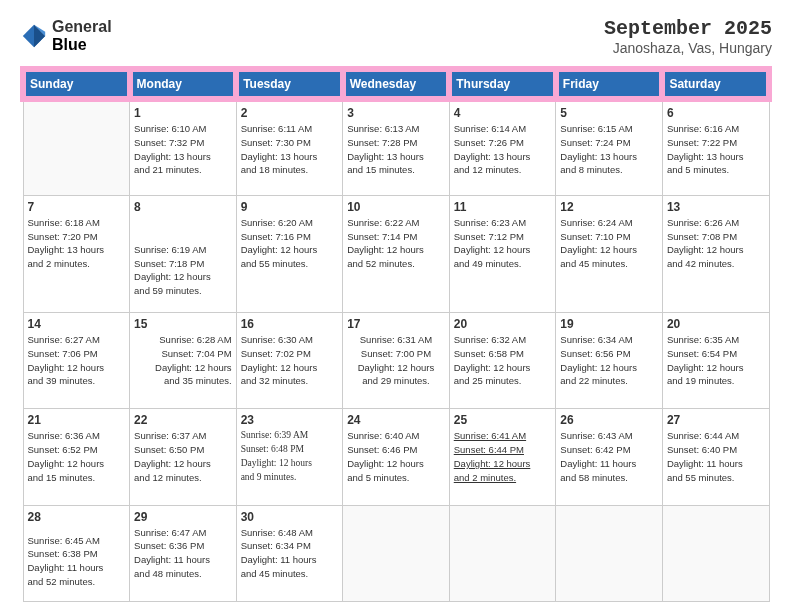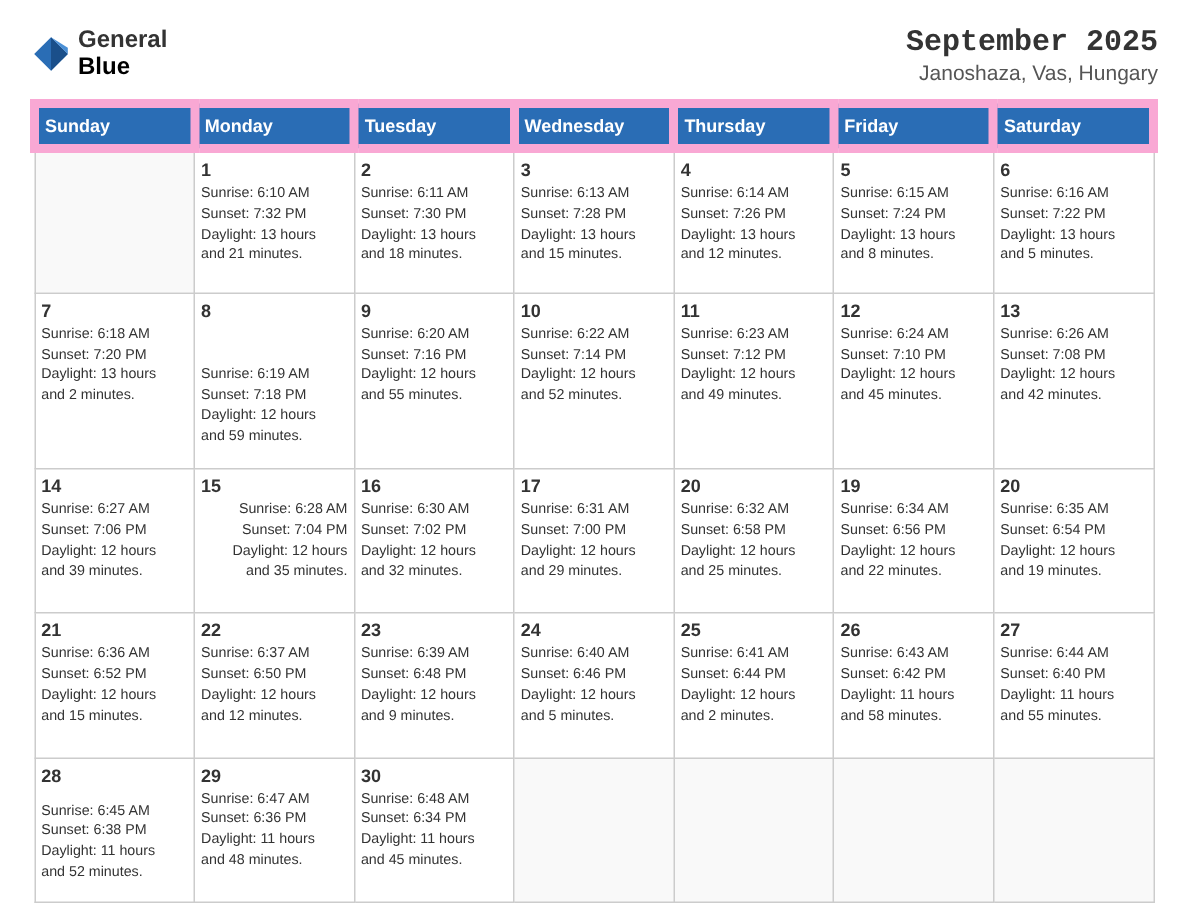--- a/index.html
+++ b/index.html
@@ -249,21 +249,21 @@
           </td>
           <td>
             <span class="day-number">16</span>
             <div class="day-info" style="white-space: pre-line;">Sunrise: 6:30 AM
 Sunset: 7:02 PM
 Daylight: 12 hours
 and 32 minutes.</div>
           </td>
           <td>
             <span class="day-number">17</span>
-            <div class="day-info" style="white-space: pre-line;">Sunrise: 6:31 AM
+            <div class="day-info" style="white-space: pre-line; text-align: center;">Sunrise: 6:31 AM
 Sunset: 7:00 PM
 Daylight: 12 hours
 and 29 minutes.</div>
           </td>
           <td>
             <span class="day-number">20</span>
             <div class="day-info" style="white-space: pre-line;">Sunrise: 6:32 AM
 Sunset: 6:58 PM
 Daylight: 12 hours
 and 25 minutes.</div>
@@ -293,35 +293,35 @@
           </td>
           <td>
             <span class="day-number">22</span>
             <div class="day-info" style="white-space: pre-line;">Sunrise: 6:37 AM
 Sunset: 6:50 PM
 Daylight: 12 hours
 and 12 minutes.</div>
           </td>
           <td>
             <span class="day-number">23</span>
-            <div class="day-info" style="white-space: pre-line;">Sunrise: 6:39 AM
+            <div class="day-info" style="white-space: pre-line; font-family: Liberation Serif, serif;">Sunrise: 6:39 AM
 Sunset: 6:48 PM
 Daylight: 12 hours
 and 9 minutes.</div>
           </td>
           <td>
             <span class="day-number">24</span>
             <div class="day-info" style="white-space: pre-line;">Sunrise: 6:40 AM
 Sunset: 6:46 PM
 Daylight: 12 hours
 and 5 minutes.</div>
           </td>
           <td>
             <span class="day-number">25</span>
-            <div class="day-info" style="white-space: pre-line;">Sunrise: 6:41 AM
+            <div class="day-info" style="white-space: pre-line; text-decoration: underline;">Sunrise: 6:41 AM
 Sunset: 6:44 PM
 Daylight: 12 hours
 and 2 minutes.</div>
           </td>
           <td>
             <span class="day-number">26</span>
             <div class="day-info" style="white-space: pre-line;">Sunrise: 6:43 AM
 Sunset: 6:42 PM
 Daylight: 11 hours
 and 58 minutes.</div>

